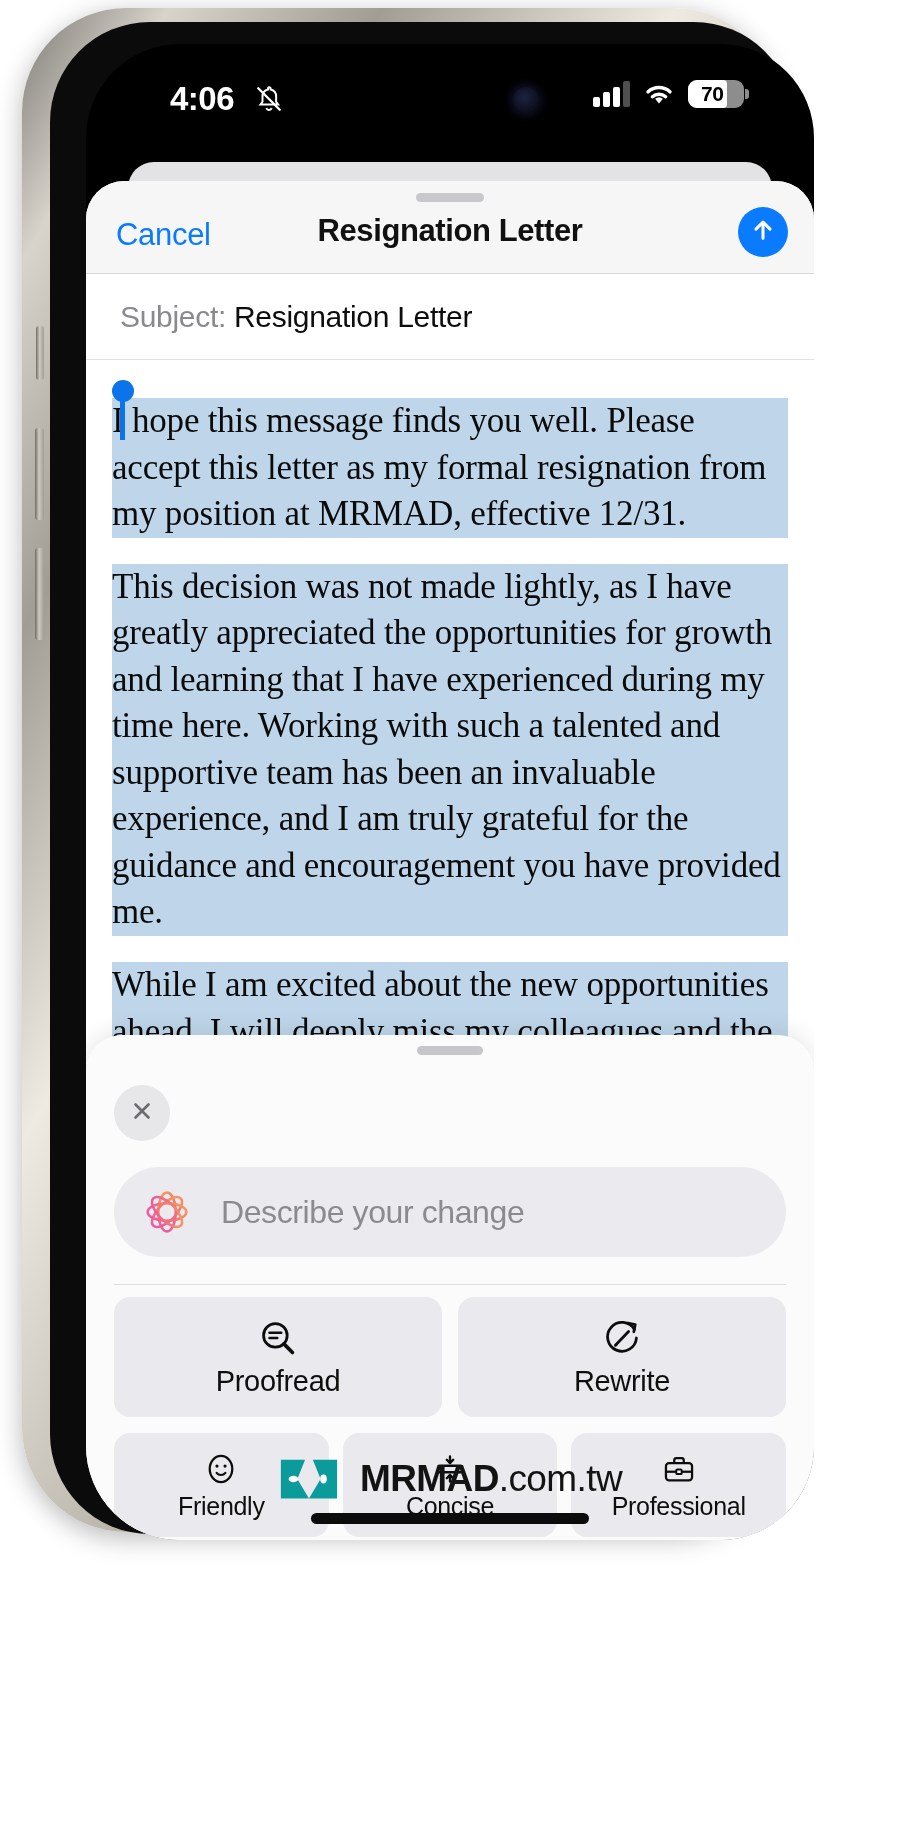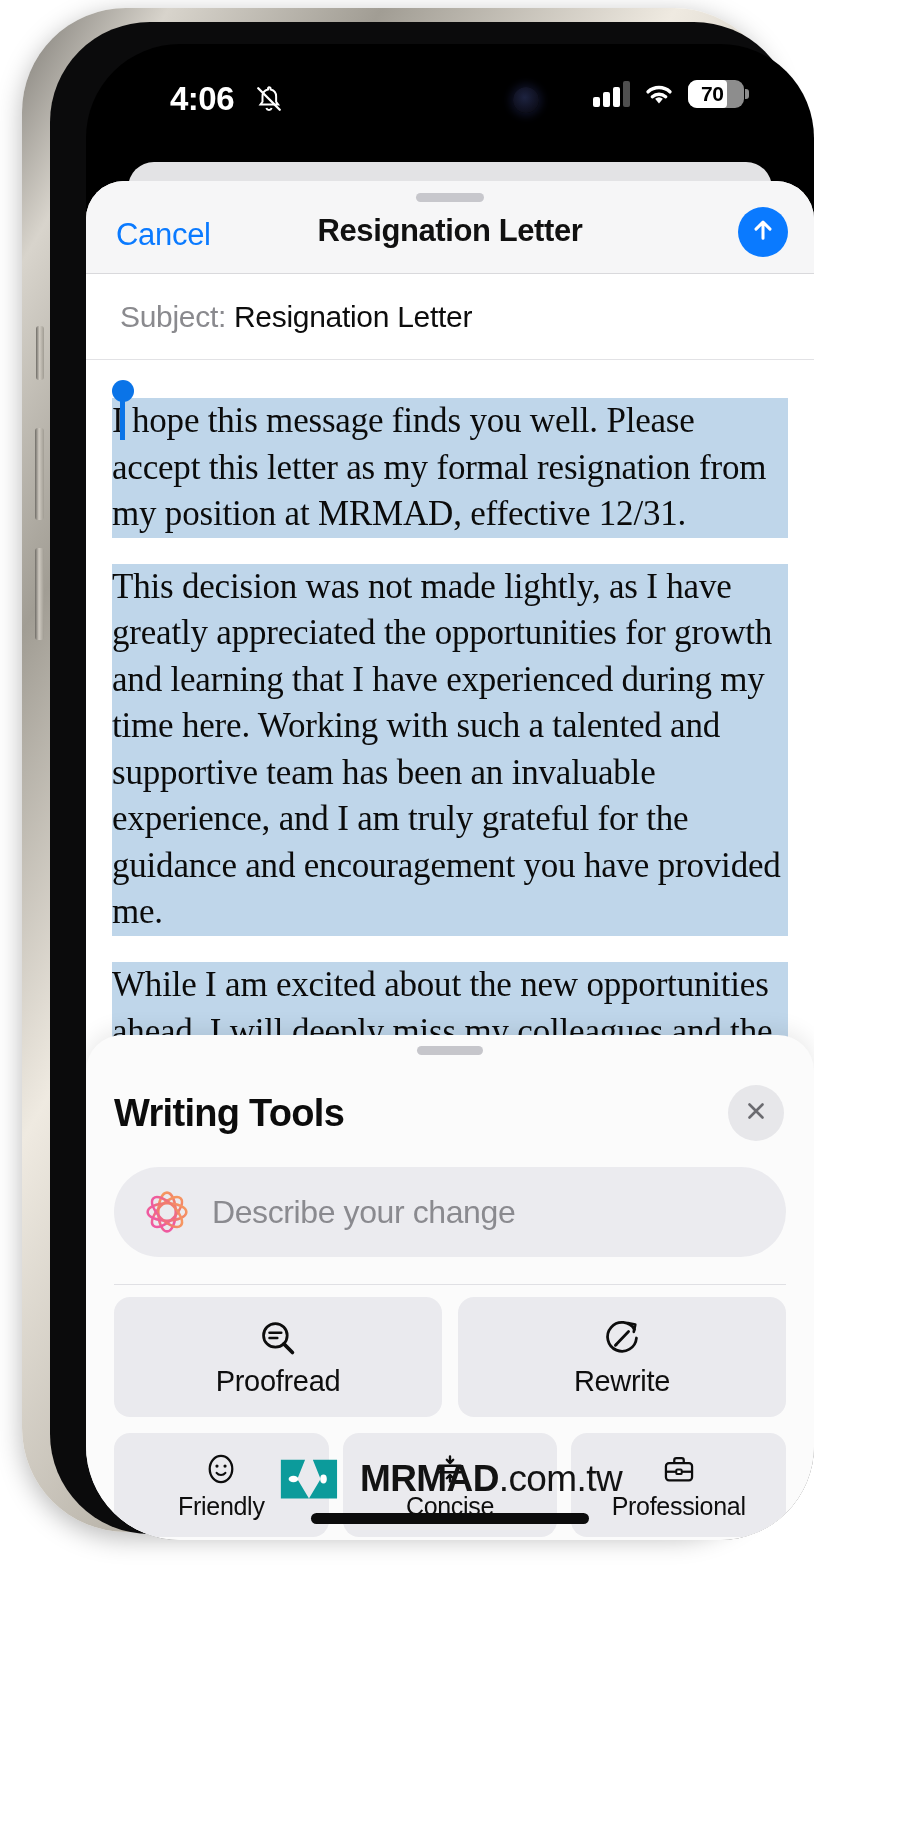--- a/index.html
+++ b/index.html
@@ -213,21 +213,21 @@
   .wt-input {
     position: absolute; left: 28px; top: 132px;
     width: 672px; height: 90px;
     background: #ebebef;
     border-radius: 45px;
     display: flex; align-items: center;
     padding-left: 22px;
   }
   .ai-glyph { width: 62px; height: 62px; flex: none; }
   .wt-input-ph {
-    font-size: 32px; color: #8a8a8f; margin-left: 14px; letter-spacing: -0.4px;
+    font-size: 32px; color: #8a8a8f; margin-left: 23px; letter-spacing: -0.4px;
   }
   .wt-divider {
     position: absolute; left: 28px; top: 249px;
     width: 672px; height: 1px; background: #e0e0e4;
   }
 
   .wt-row1 {
     position: absolute; left: 28px; top: 262px;
     width: 672px; display: flex; gap: 16px;
   }
@@ -349,21 +349,20 @@
               <p>I hope this message finds you well. Please accept this letter as my formal resignation from my position at MRMAD, effective 12/31.</p>
               <p>This decision was not made lightly, as I have greatly appreciated the opportunities for growth and learning that I have experienced during my time here. Working with such a talented and supportive team has been an invaluable experience, and I am truly grateful for the guidance and encouragement you have provided me.</p>
               <p>While I am excited about the new opportunities ahead, I will deeply miss my colleagues and the positive work environment at MRMAD. During</p>
             </div>
           </div>
 
           <div class="wt-panel">
             <div class="wt-grabber"></div>
 
             <div class="wt-header">
-              <span class="wt-title">Writing Tools</span>
               <span class="wt-close">
                 <span>
                   <svg viewBox="0 0 24 24" width="24" height="24">
                     <path d="M5.5 5.5l13 13M18.5 5.5l-13 13" fill="none" stroke="#6b6b70" stroke-width="2.6" stroke-linecap="round"></path>
                   </svg>
                 </span>
               </span>
             </div>
 
             <div class="wt-input">

